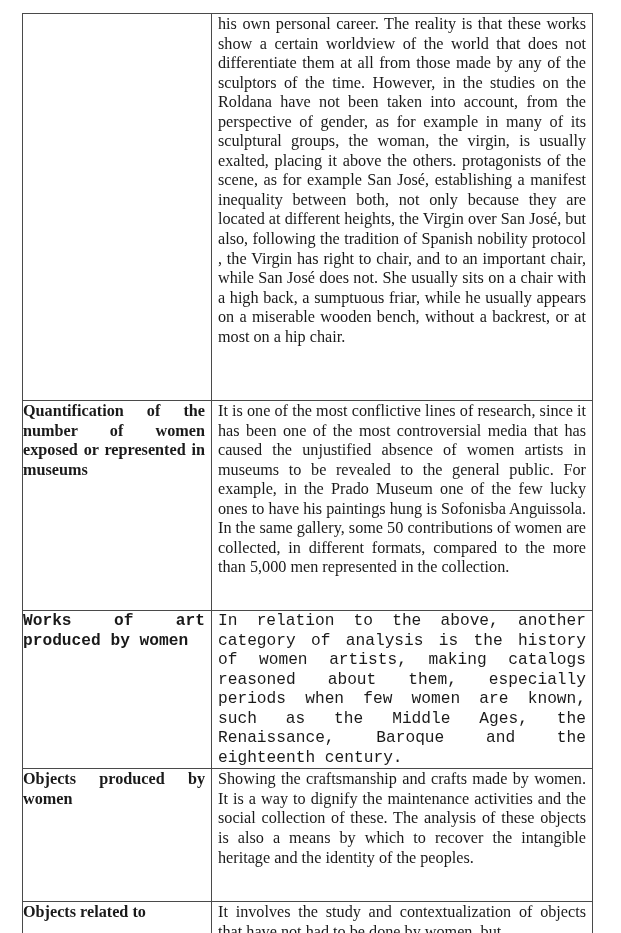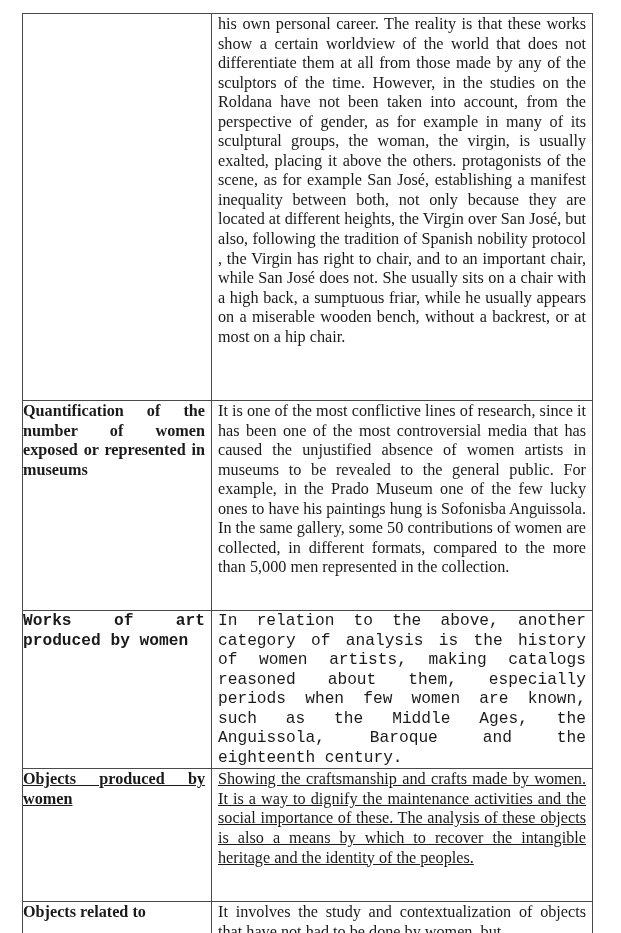--- a/index.html
+++ b/index.html
@@ -41,21 +41,21 @@
       padding-left: 6px;
       padding-right: 6px;
     }
     .cell-text {
       display: block;
       padding-top: 1px;
     }
     .row-0 td { height: 386px; }
     .row-1 td { height: 209px; }
     .row-2 td { height: 130px; font-family: Liberation Mono, monospace; }
-    .row-3 td { height: 132px; text-decoration: underline; }
+    .row-3 td { height: 132px; }
     .row-4 td { height: 39px; }
   </style>
 </head>
 <body>
 
 <table class="doc-table">
   <tbody>
     <tr class="row-0">
       <td class="col-category">
         <span class="cell-text"></span>
@@ -70,29 +70,29 @@
       </td>
       <td class="col-desc">
         <span class="cell-text">It is one of the most conflictive lines of research, since it has been one of the most controversial media that has caused the unjustified absence of women artists in museums to be revealed to the general public. For example, in the Prado Museum one of the few lucky ones to have his paintings hung is Sofonisba Anguissola. In the same gallery, some 50 contributions of women are collected, in different formats, compared to the more than 5,000 men represented in the collection.</span>
       </td>
     </tr>
     <tr class="row-2">
       <td class="col-category">
         <span class="cell-text">Works of art produced by women</span>
       </td>
       <td class="col-desc">
-        <span class="cell-text">In relation to the above, another category of analysis is the history of women artists, making catalogs reasoned about them, especially periods when few women are known, such as the Middle Ages, the Anguissola, Baroque and the eighteenth century.</span>
+        <span class="cell-text">In relation to the above, another category of analysis is the history of women artists, making catalogs reasoned about them, especially periods when few women are known, such as the Middle Ages, the Renaissance, Baroque and the eighteenth century.</span>
       </td>
     </tr>
     <tr class="row-3">
       <td class="col-category">
         <span class="cell-text">Objects produced by women</span>
       </td>
       <td class="col-desc">
-        <span class="cell-text">Showing the craftsmanship and crafts made by women. It is a way to dignify the maintenance activities and the social importance of these. The analysis of these objects is also a means by which to recover the intangible heritage and the identity of the peoples.</span>
+        <span class="cell-text">Showing the craftsmanship and crafts made by women. It is a way to dignify the maintenance activities and the social collection of these. The analysis of these objects is also a means by which to recover the intangible heritage and the identity of the peoples.</span>
       </td>
     </tr>
     <tr class="row-4">
       <td class="col-category">
         <span class="cell-text">Objects related to</span>
       </td>
       <td class="col-desc">
         <span class="cell-text">It involves the study and contextualization of objects that have not had to be done by women, but</span>
       </td>
     </tr>

